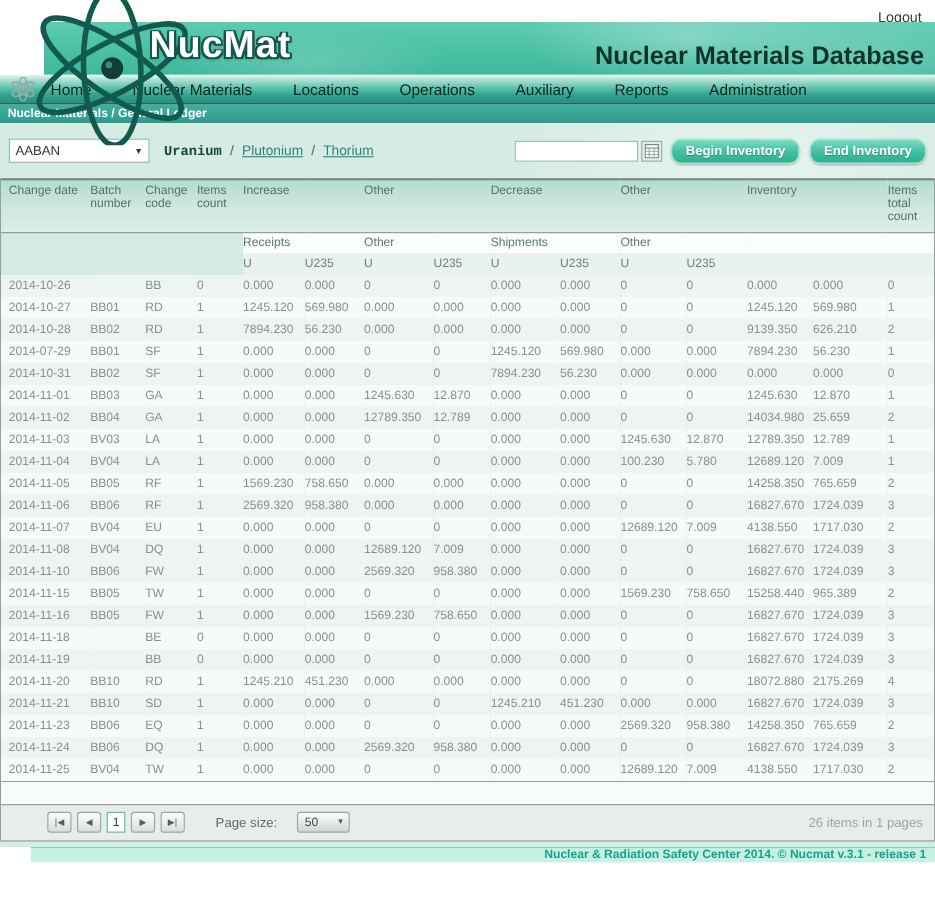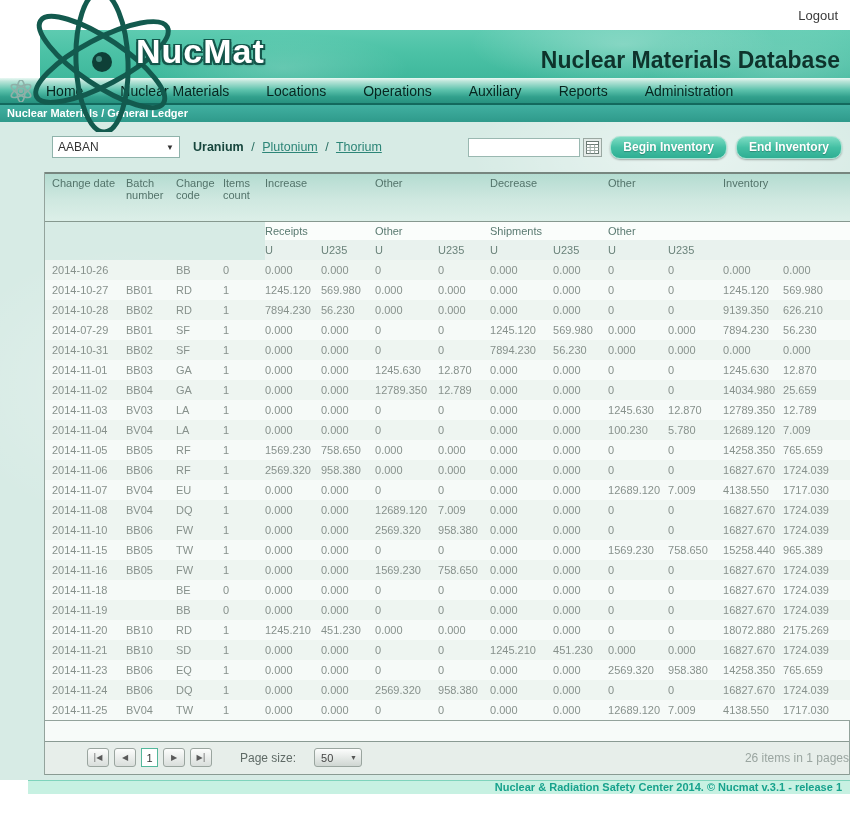--- a/index.html
+++ b/index.html
@@ -1,21 +1,21 @@
 <!DOCTYPE html>
 <html><head>
 <meta charset="utf-8">
 <style>
   * { margin:0; padding:0; box-sizing:border-box; }
   html,body { width:850px; }
   body { font-family:"Liberation Sans", sans-serif; background:#fff; }
   .page { position:relative; width:850px; height:820px; overflow:hidden; background:#fff; }
 
   
-  .topbar { height:30px; background:#fff; position:relative;border-radius:11px; }
+  .topbar { height:20px; background:#fff; position:relative;border-radius:11px; }
   .logout { position:absolute; right:12px; top:8px; font-size:13px; color:#3a3a3a; text-decoration:none; cursor:pointer; }
 
   
   .band { position:relative; height:48px;
     background:linear-gradient(180deg,#5ecbb1 0%,#4cc2a6 45%,#3fb89c 100%);margin-left:40px; }
   .band::after { content:""; position:absolute; inset:0;
     background:
       radial-gradient(ellipse 220px 60px at 72% 30%, rgba(255,255,255,.30), transparent 70%),
       radial-gradient(ellipse 180px 50px at 30% 80%, rgba(255,255,255,.18), transparent 70%),
       radial-gradient(ellipse 200px 70px at 92% 70%, rgba(255,255,255,.22), transparent 70%);
@@ -40,30 +40,30 @@
   .breadcrumb { height:17px; line-height:17px; padding-left:7px;
     background:linear-gradient(180deg,#41b0a1,#2f9a8b);
     color:#fff; font-size:11px; font-weight:bold; }
 
   
   .content { background:#d7ebe5; position:relative;
     background-image:
       radial-gradient(ellipse 300px 120px at 80% 5%, rgba(255,255,255,.45), transparent 70%),
       radial-gradient(ellipse 260px 200px at 15% 40%, rgba(255,255,255,.25), transparent 70%),
       radial-gradient(ellipse 300px 160px at 60% 80%, rgba(186,228,216,.5), transparent 70%);
-    padding-bottom:5px;padding-left:44px; }
+    padding-bottom:5px; }
 
   
   .toolbar { height:50px; display:flex; align-items:center; padding:0 8px; }
   .mba-select { width:128px; height:22px; background:#fff; border:1px solid #8fb3ab;
     display:flex; align-items:center; font-size:12px; color:#333; cursor:pointer; }
   .mba-select .sel-text { padding-left:5px; }
   .mba-select .sel-arrow { margin-left:auto; margin-right:5px; font-size:8px; color:#333; }
   .materials { margin-left:13px; font-size:12.5px; color:#2b6f63; }
-  .mat-current { font-weight:bold; color:#17463d; cursor:default; }
+  .mat-current { font-weight:bold; color:#17463d; cursor:default;font-family:Liberation Mono, monospace; }
   .mat-sep { color:#2b6f63; margin:0 4px; }
   .mat-link { color:#2c8577; text-decoration:underline; cursor:pointer; }
   .date-input { margin-left:auto; width:112px; height:19px; border:1px solid #9ab8b1; background:#fff;
     font-size:12px; padding:0 4px; color:#333; font-family:"Liberation Sans",sans-serif; }
   .cal-btn { width:19px; height:19px; margin-left:3px; background:#e3eae7; border:1px solid #9aa8a2;
     display:flex; align-items:center; justify-content:center; cursor:pointer; padding:0; }
   .tealbtn { height:23px; margin-left:9px; padding:0 12px; border-radius:10px;
     background:linear-gradient(180deg,#7ddcc3 0%,#44c0a4 50%,#2fae93 100%);
     border:1px solid #a8e3d3; box-shadow:0 1px 2px rgba(0,0,0,.3);
     color:#fff; font-weight:bold; font-size:12px; text-shadow:0 1px 1px rgba(0,0,0,.25);
@@ -98,21 +98,21 @@
     color:#5a5a5a; font-size:8px; display:flex; align-items:center; justify-content:center;
     cursor:pointer; font-family:"DejaVu Sans",sans-serif; padding:0; }
   .pg-cur { width:17px; height:19px; margin-right:5px; background:#fff; border:1px solid #54b79b;
     color:#333; font-size:11px; display:flex; align-items:center; justify-content:center; cursor:default; }
   .pg-label { margin-left:23px; color:#5f6a66; }
   .pg-size { width:48px; height:19px; margin-left:18px; border-radius:3px;
     background:linear-gradient(180deg,#fcfdfc,#cfd6d2); border:1px solid #9aa59f;
     display:flex; align-items:center; font-size:11px; color:#444; cursor:pointer; }
   .pg-size .val { padding-left:6px; }
   .pg-size .arr { margin-left:auto; margin-right:4px; font-size:7px; color:#555; }
-  .pg-summary { margin-left:auto; color:#9aa5a0; }
+  .pg-summary { margin-left:auto; margin-right:10px; color:#9aa5a0; }
 
   
   .copyright { height:14px; background:#c7f1e2; border-top:1px solid #7fd4bc;
     text-align:right; padding-right:8px; font-size:11px; line-height:13px;
     font-weight:bold; color:#17a28c;margin-left:28px; }
 </style>
 </head>
 <body>
 
 <div class="page">

